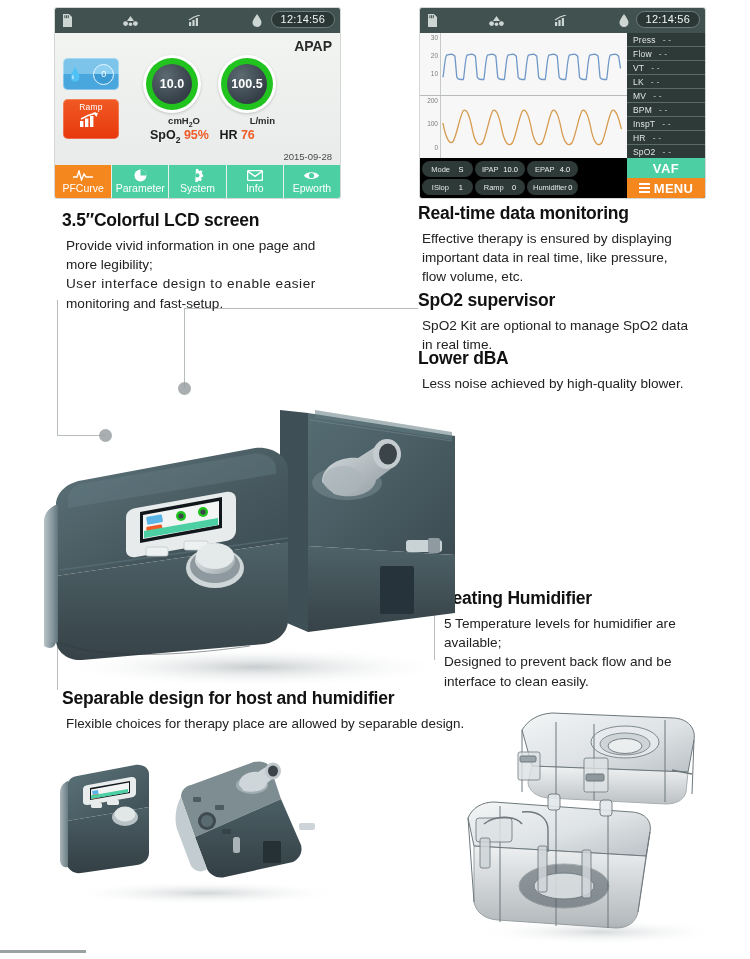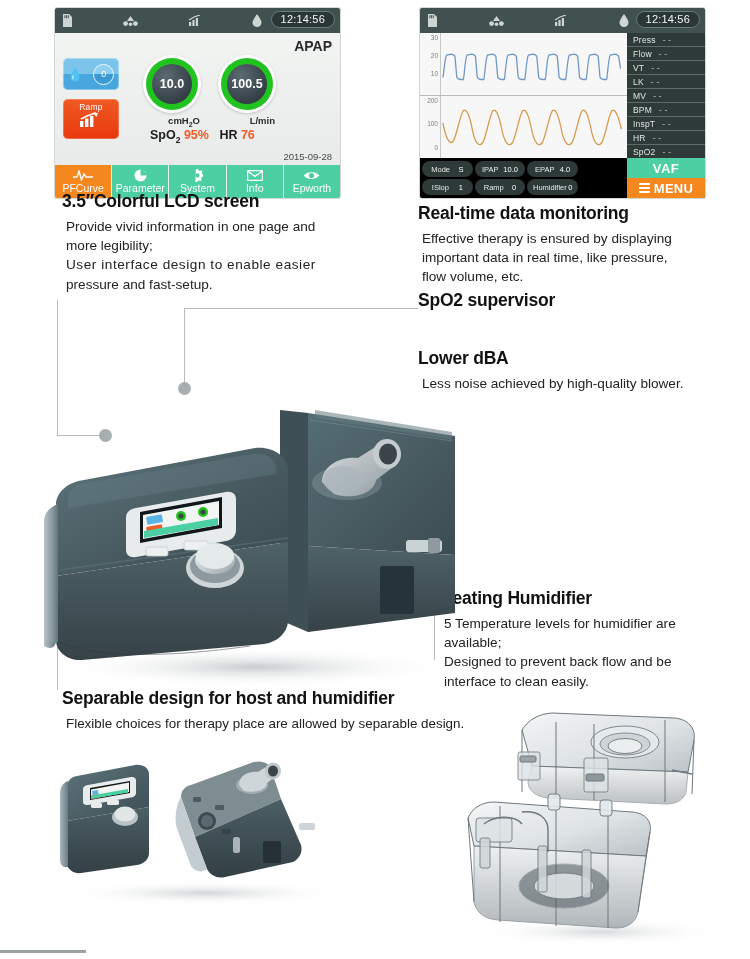--- a/index.html
+++ b/index.html
@@ -233,21 +233,21 @@
   }
   .menu-btn {
     flex: 1; background: #f5871f; color: #ffffff;
     font-size: 13px; font-weight: bold; letter-spacing: .3px;
     display: flex; align-items: center; justify-content: center; gap: 4px;
   }
   .menu-btn .bars { display: inline-flex; flex-direction: column; gap: 2px; }
   .menu-btn .bars i { display: block; width: 11px; height: 2px; background: #fff; }
 
   
-  #blk-lcd   { position: absolute; left: 62px;  top: 191px; width: 350px; }
+  #blk-lcd   { position: absolute; left: 62px;  top: 210px; width: 350px; }
   #blk-rtd   { position: absolute; left: 418px; top: 203px; width: 330px; }
   #blk-spo2  { position: absolute; left: 418px; top: 290px; width: 330px; }
   #blk-dba   { position: absolute; left: 418px; top: 348px; width: 330px; }
   #blk-humid { position: absolute; left: 440px; top: 588px; width: 300px; }
   #blk-sep   { position: absolute; left: 62px;  top: 688px; width: 470px; }
   #blk-sep .feat-body { font-size: 13.4px; }
 
   
   .leader {
     position: absolute;
@@ -600,35 +600,39 @@
 
 <div class="leader" style="left:434px; top:538px; width:1px;  height:122px;"></div>
 <div class="dot" style="left:428px; top:531px;"></div>
 
 <div id="blk-lcd">
   <h3 class="feat-title">3.5″Colorful LCD screen</h3>
   <div class="feat-body">
     <div>Provide vivid information in one page and</div>
     <div>more legibility;</div>
     <div class="justify">User interface design to enable easier</div>
-    <div>pressure and fast-setup.</div>
+    <div>monitoring and fast-setup.</div>
   </div>
 </div>
 
 <div id="blk-rtd">
   <h3 class="feat-title">Real-time data monitoring</h3>
   <div class="feat-body">
     <div>Effective therapy is ensured by displaying</div>
     <div>important data in real time, like pressure,</div>
     <div>flow volume, etc.</div>
   </div>
 </div>
 
 <div id="blk-spo2">
   <h3 class="feat-title">SpO2 supervisor</h3>
+  <div class="feat-body">
+    <div>SpO2 Kit are optional to manage SpO2 data</div>
+    <div>in real time.</div>
+  </div>
 </div>
 
 <div id="blk-dba">
   <h3 class="feat-title">Lower dBA</h3>
   <div class="feat-body">
     <div>Less noise achieved by high-quality blower.</div>
   </div>
 </div>
 
 <div id="blk-humid">

